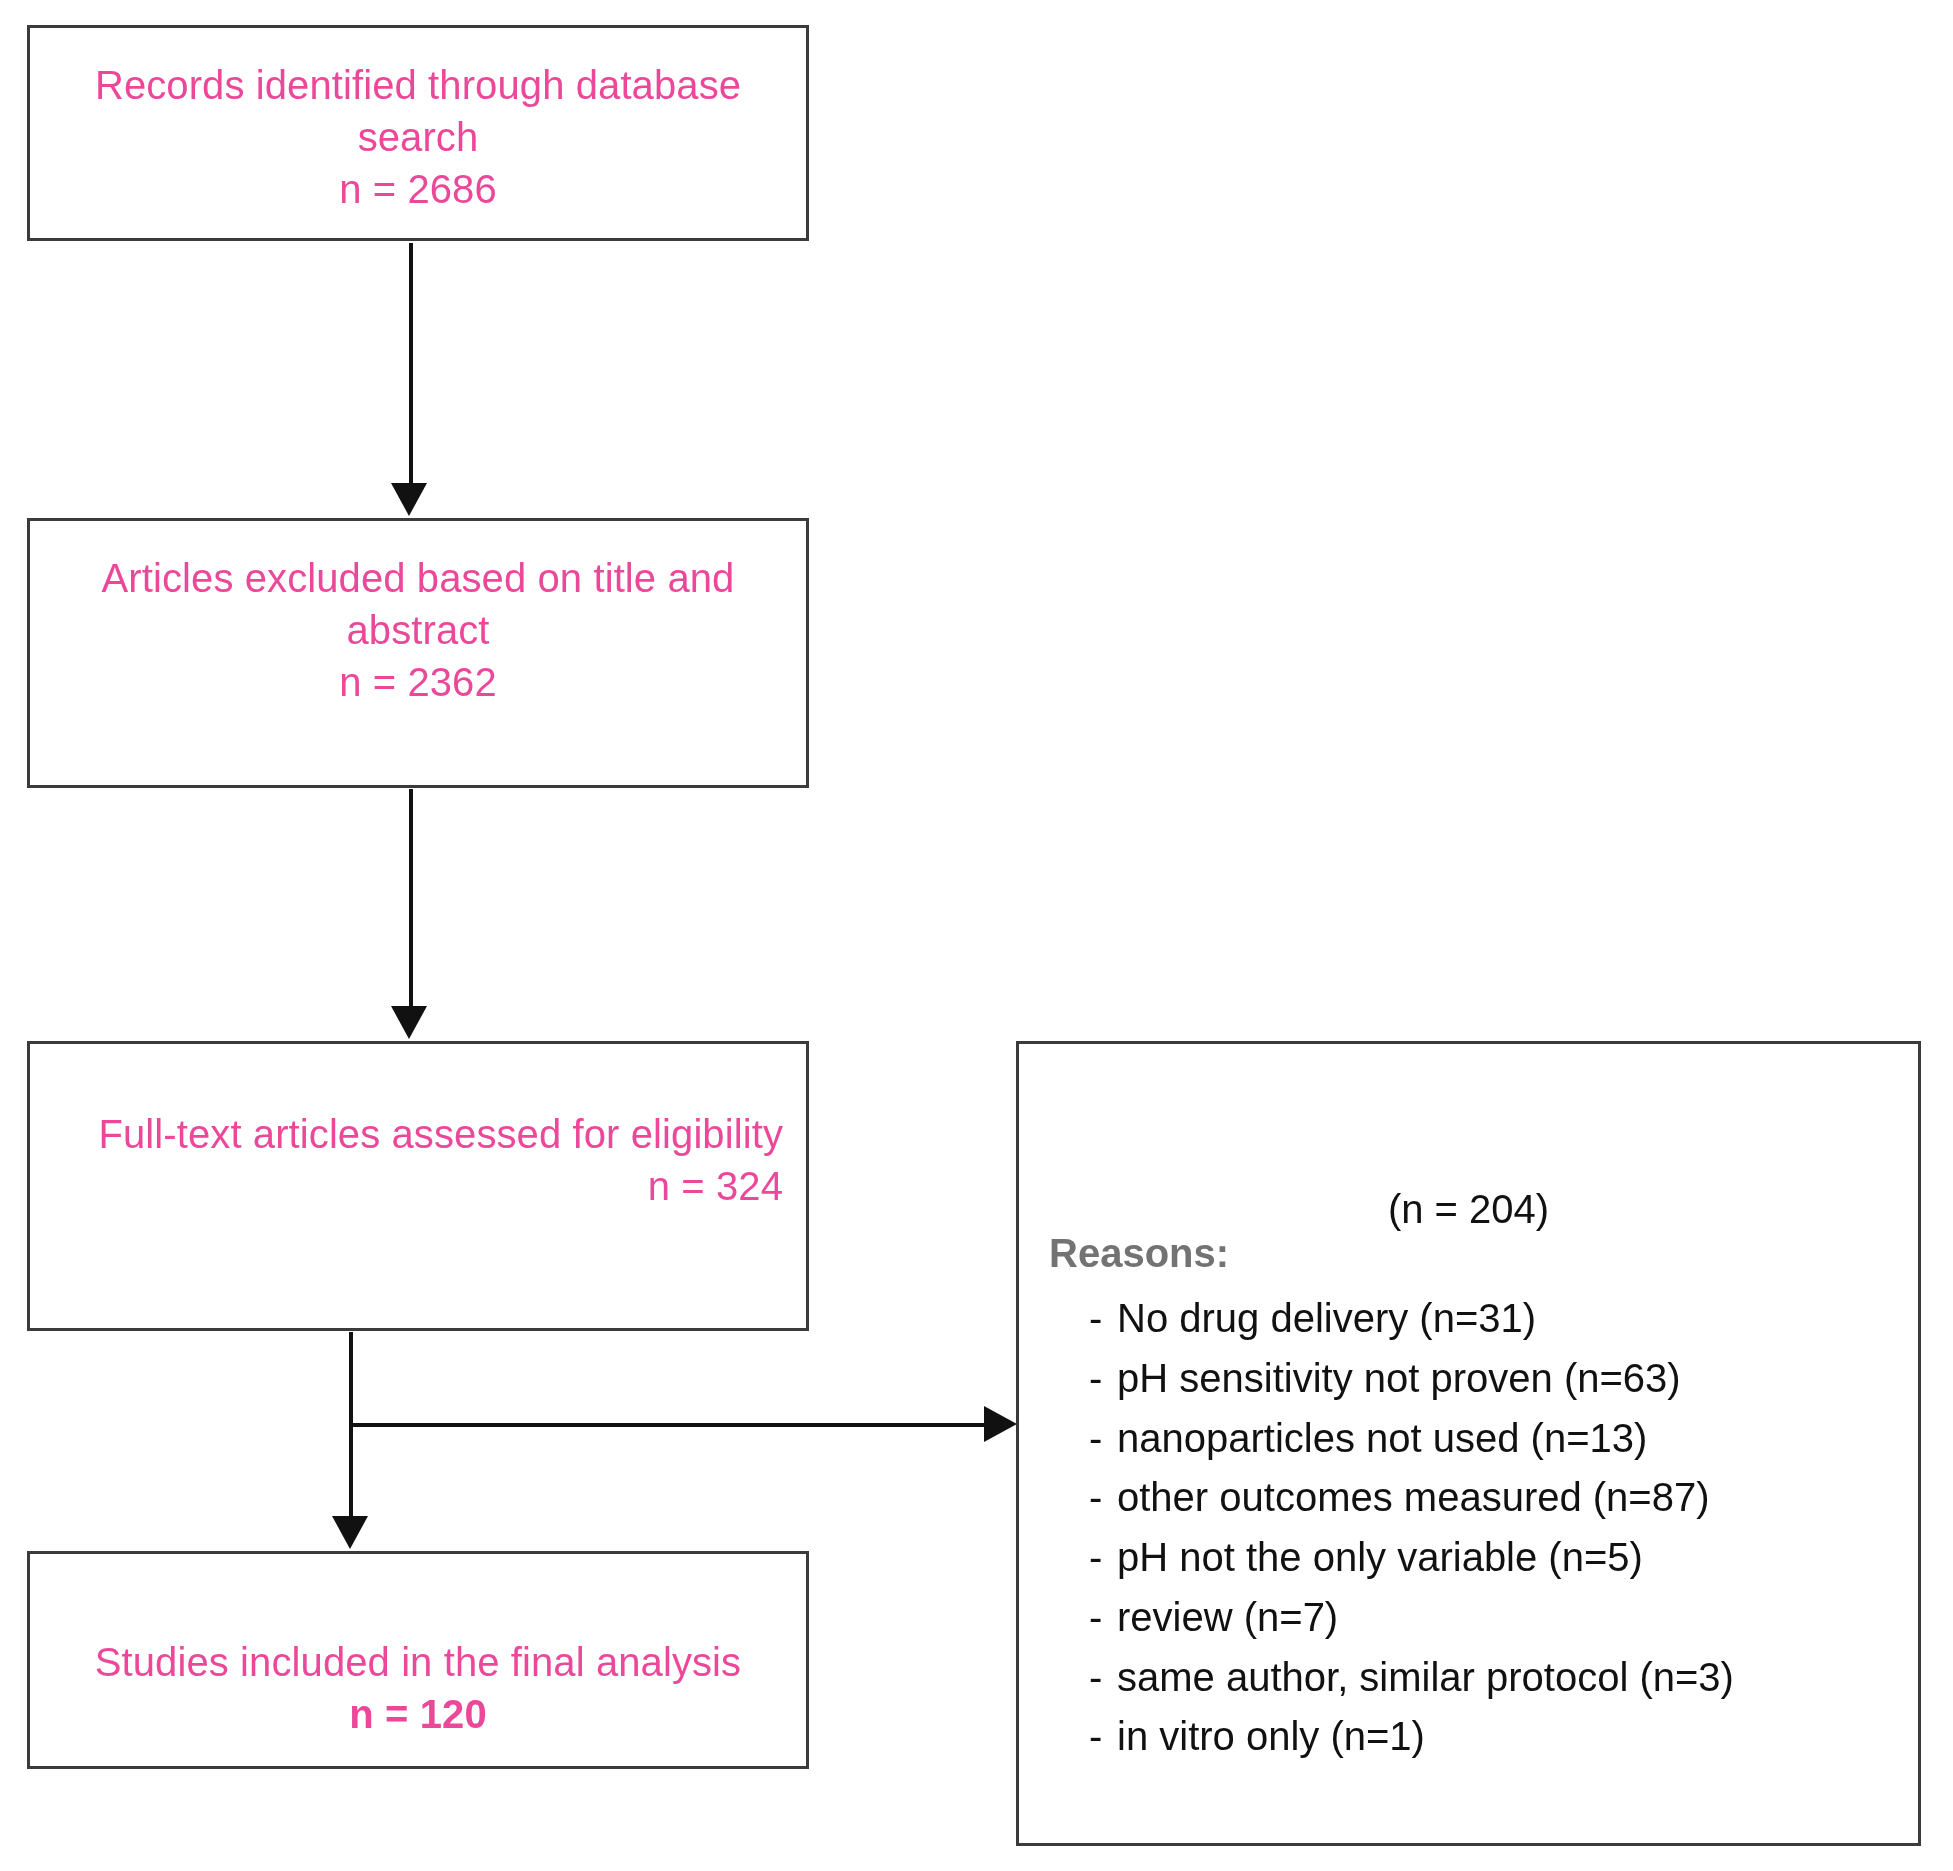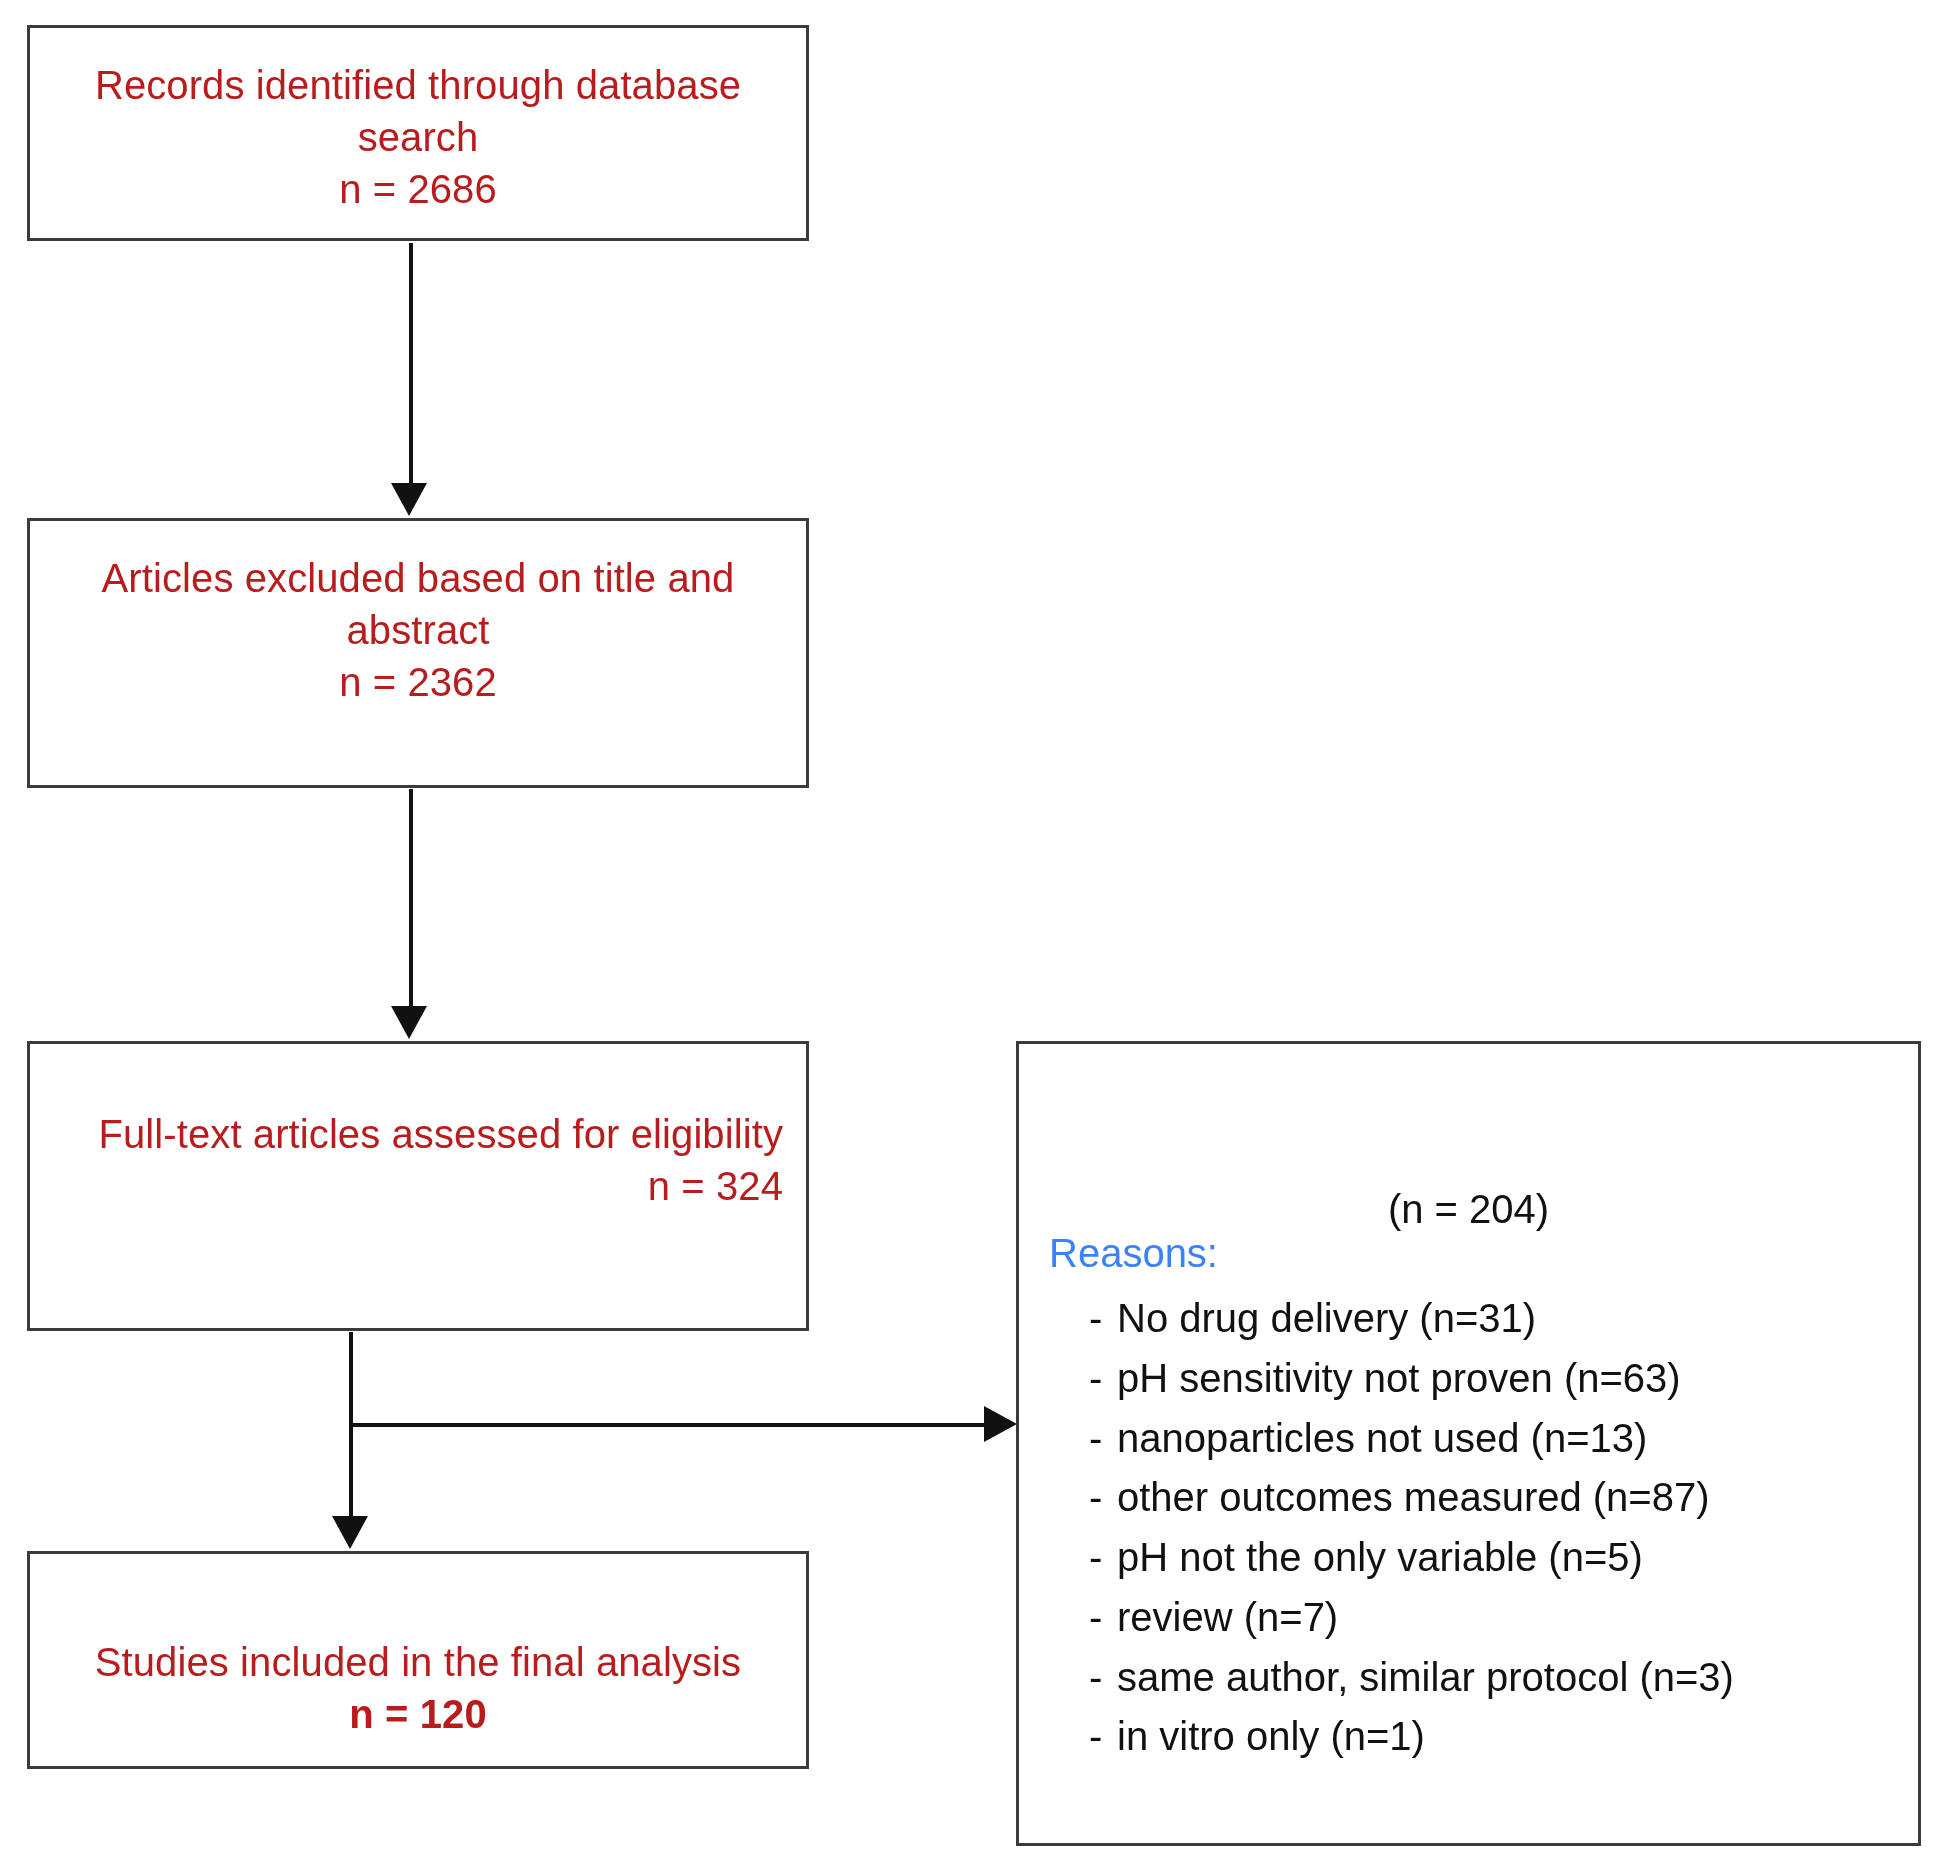--- a/index.html
+++ b/index.html
@@ -22,21 +22,21 @@
     border: 3.1px solid #3b3b3b;
     background: #ffffff;
   }
   .box-text {
     position: absolute;
     left: 0;
     right: 0;
     text-align: center;
     font-size: 40px;
     line-height: 1.30;
-    color: #b91c1c;
+    color: #ec4899;
     font-weight: 400;
     letter-spacing: 0.1px;
   }
   .box-text .n-bold { font-weight: 700; }
 
   
   #box-records   { left: 27px;  top: 25px;   width: 782px; height: 216px; }
   #box-excluded  { left: 27px;  top: 518px;  width: 782px; height: 270px; }
   #box-fulltext  { left: 27px;  top: 1041px; width: 782px; height: 290px; }
   #box-included  { left: 27px;  top: 1551px; width: 782px; height: 218px; }
@@ -55,21 +55,22 @@
     text-align: center;
     font-size: 40px;
     line-height: 1.32;
     color: #111111;
   }
   #reasons-label {
     position: absolute;
     top: 187px;
     left: 30px;
     font-size: 40px;
-    color: #3b82f6;
+    color: #737373;
+    font-weight: bold;
   }
   #reasons-list {
     position: absolute;
     top: 248px;
     left: 30px;
     right: 7.8px;
     margin: 0;
     padding: 0;
     list-style: none;
   }

